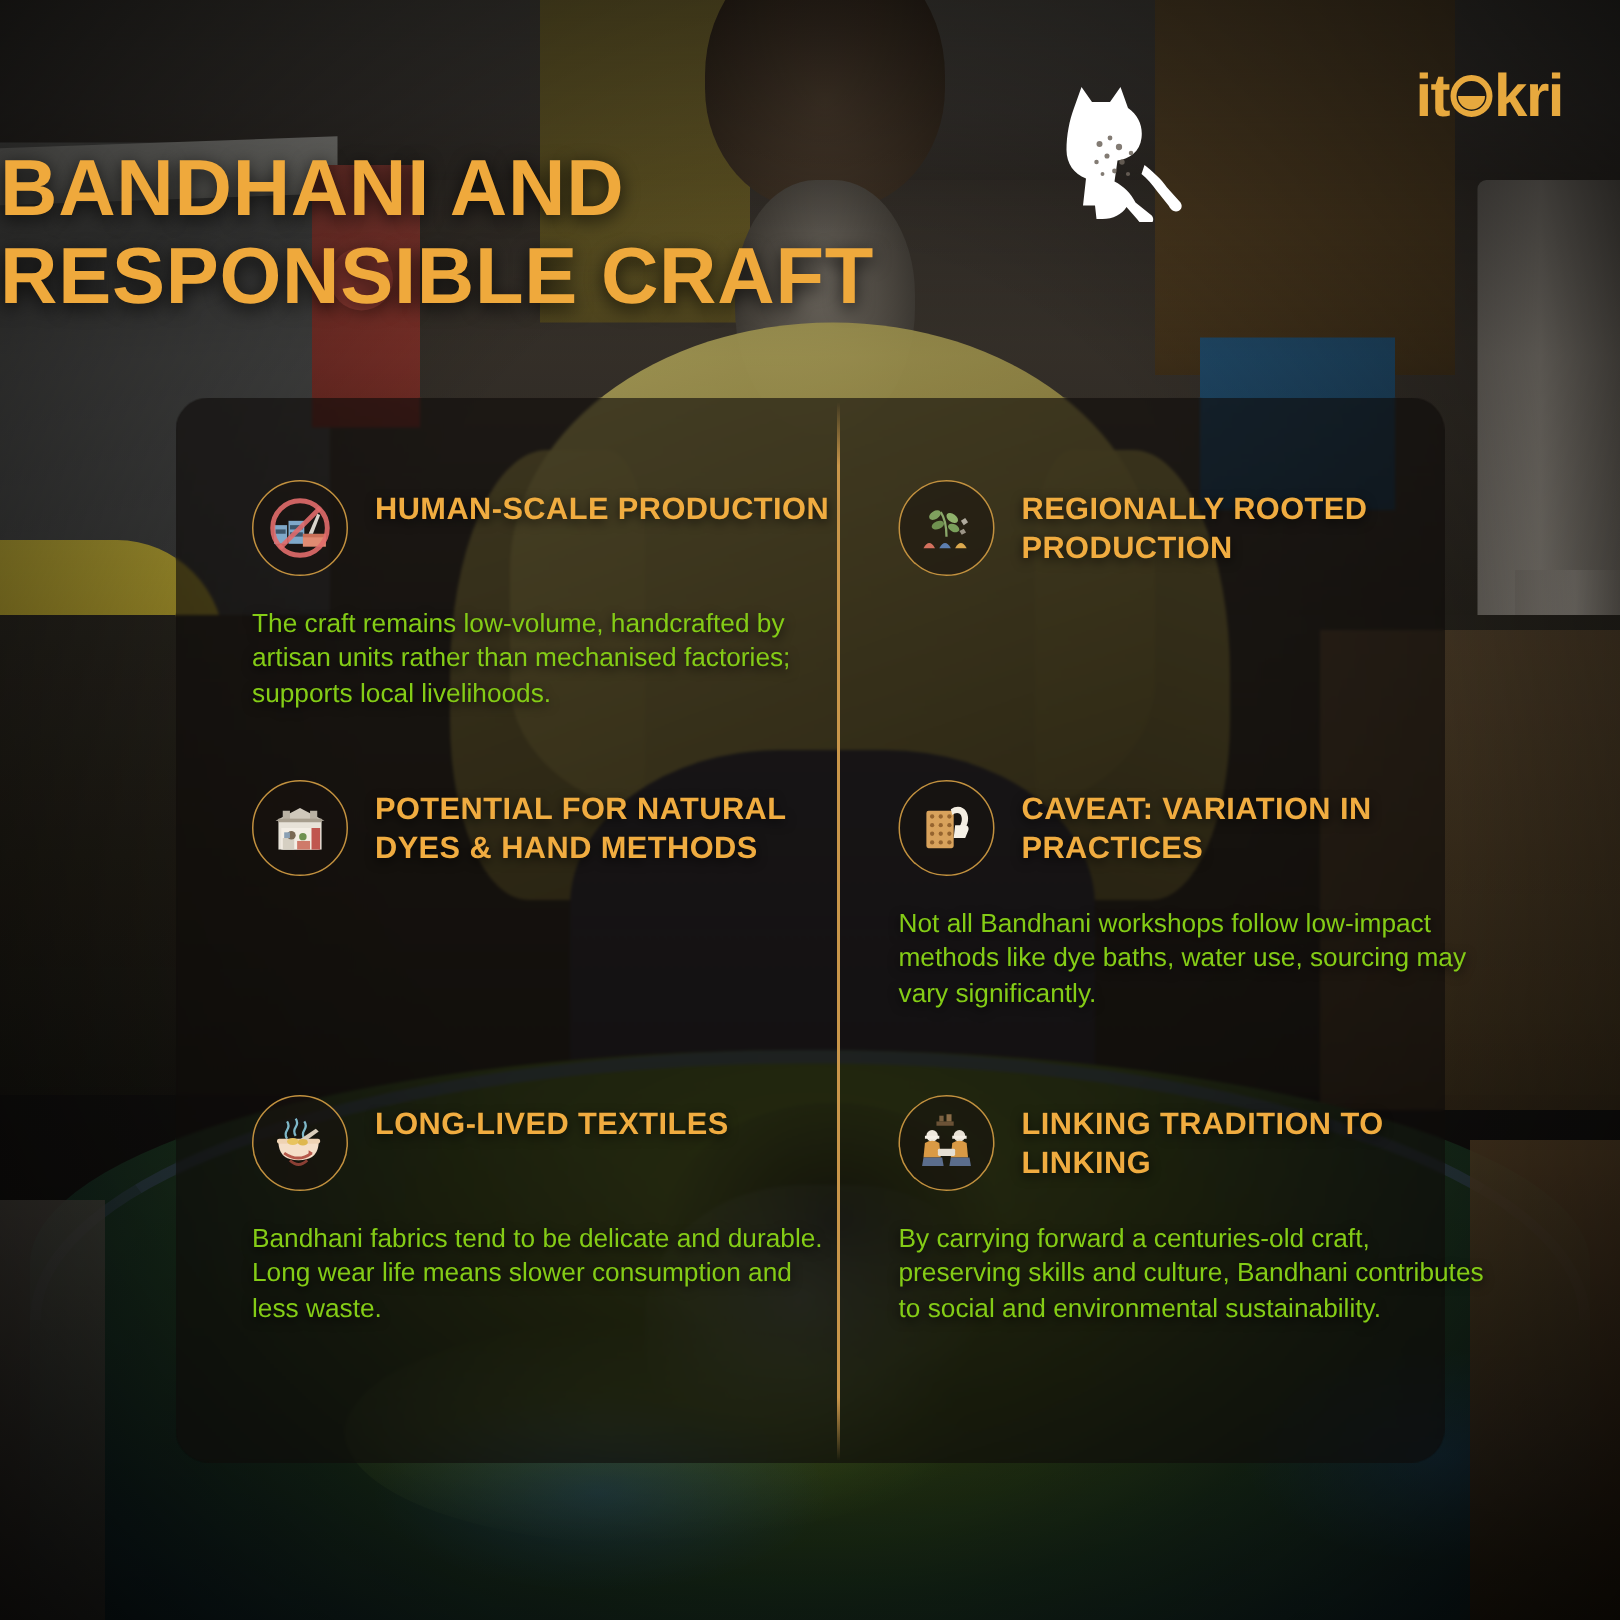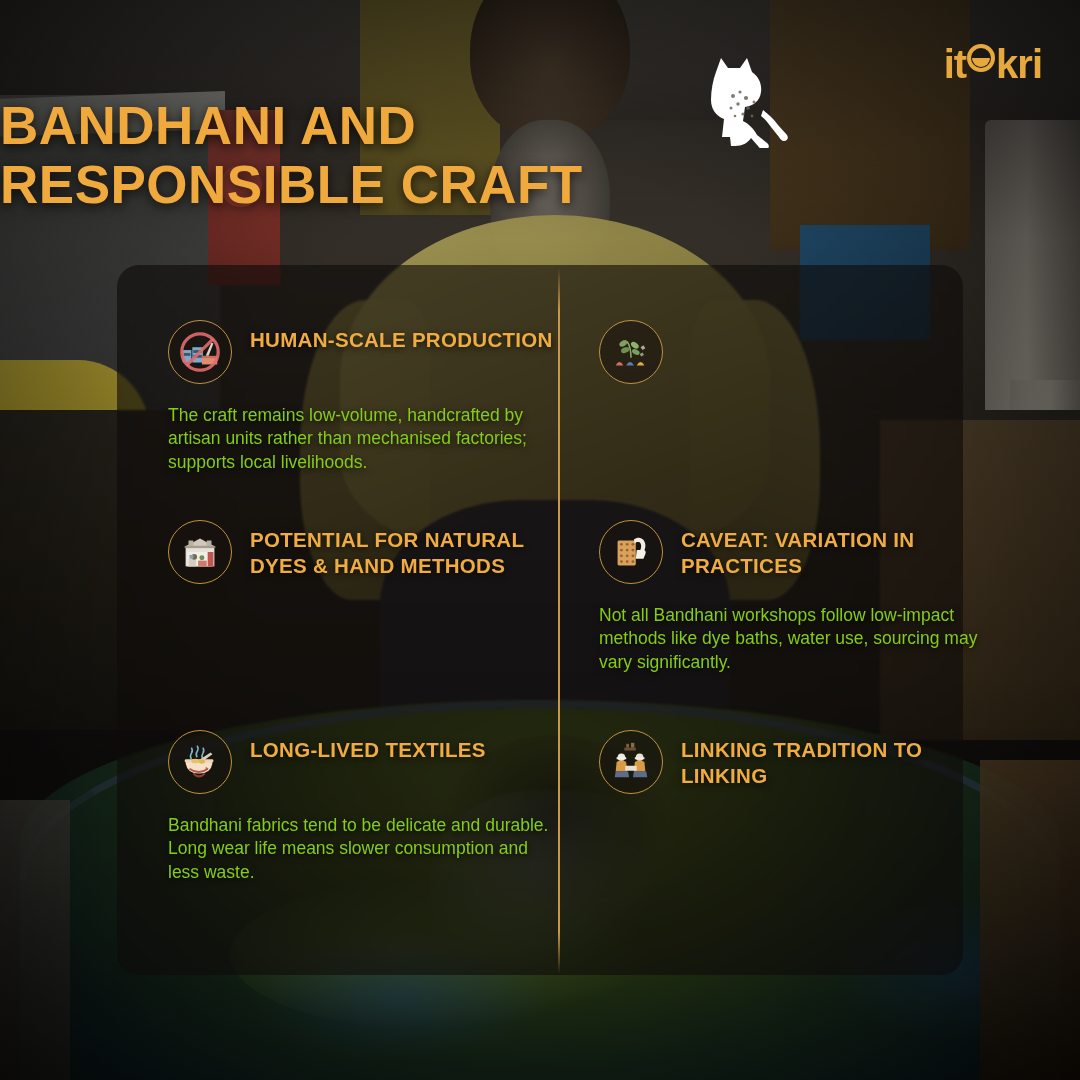--- a/index.html
+++ b/index.html
@@ -174,21 +174,21 @@
       linear-gradient(180deg, rgba(0,0,0,.55) 0%, rgba(0,0,0,.18) 22%, rgba(0,0,0,.12) 62%, rgba(0,0,0,.30) 100%);
   }
 
   
   .header { position:absolute; left:0; top:0; width:1080px; height:250px; }
 
   .logo {
     position:absolute; right:38px; top:44px;
     font-size:40px; font-weight:bold; letter-spacing:-1px;
     color:#E7A93E; line-height:1;
-    display:flex; 
+    display:flex; align-items:center;
   }
   .logo .logo-o {
     display:inline-block; width:28px; height:28px; margin:0 1px;
     position:relative; vertical-align:middle;
   }
   .logo .logo-o:before {
     content:""; position:absolute; inset:0;
     border:4px solid #E7A93E; border-radius:50%;
   }
   .logo .logo-o:after {
@@ -367,20 +367,21 @@
           <ellipse cx="18" cy="22" rx="4.5" ry="2.8" fill="#6f9150" transform="rotate(-22 18 22)"></ellipse>
           <ellipse cx="28" cy="17" rx="4.5" ry="2.8" fill="#8fb26b" transform="rotate(35 28 17)"></ellipse>
           <ellipse cx="29" cy="24" rx="4.2" ry="2.6" fill="#7aa05b" transform="rotate(25 29 24)"></ellipse>
           <path d="M34 19 l3 -2 2 3 -3 2 z" fill="#c9c3b6" opacity=".85"></path>
           <path d="M33 26 l3 -1.5 1.6 2.6 -3 1.6 z" fill="#b9b2a4" opacity=".8"></path>
           <path d="M8 38 q4 -7 8 0 z" fill="#d4715e"></path>
           <path d="M19 38 q4 -7 8 0 z" fill="#5d7fb0"></path>
           <path d="M30 38 q4 -7 8 0 z" fill="#dba94e"></path>
         </svg>
       </div>
+      <div class="card-title">REGIONALLY ROOTED PRODUCTION</div>
     </div>
   </div>
 
   <div class="card col-l row-2">
     <div class="card-head">
       <div class="icon-circle">
         <svg viewBox="0 0 48 48" width="46" height="46">
           <rect x="9" y="19" width="30" height="20" fill="#e7e2d8"></rect>
           <path d="M7 19 L24 10 L41 19 Z" fill="#cfc8bb"></path>
           <rect x="12" y="12" width="5" height="7" fill="#b9b1a3"></rect>
@@ -462,15 +463,16 @@
           <path d="M8 34 h13 l1 6 -15 0 z" fill="#5b6d8c"></path>
           <circle cx="33" cy="19" r="4" fill="#e8e2d5"></circle>
           <path d="M28 19 h10 v2 h-10 z" fill="#f3eee3"></path>
           <path d="M28 24 q5 -3 10 0 l1 10 -12 0 z" fill="#d99a45"></path>
           <path d="M27 34 h13 l1 6 -15 0 z" fill="#5b6d8c"></path>
           <rect x="18" y="28" width="12" height="5" rx="1" fill="#e6dfd2"></rect>
         </svg>
       </div>
       <div class="card-title">LINKING TRADITION TO LINKING</div>
     </div>
+    <div class="card-body">By carrying forward a centuries-old craft, preserving skills and culture, Bandhani contributes to social and environmental sustainability.</div>
   </div>
 
 </div>
 
 </body></html>

